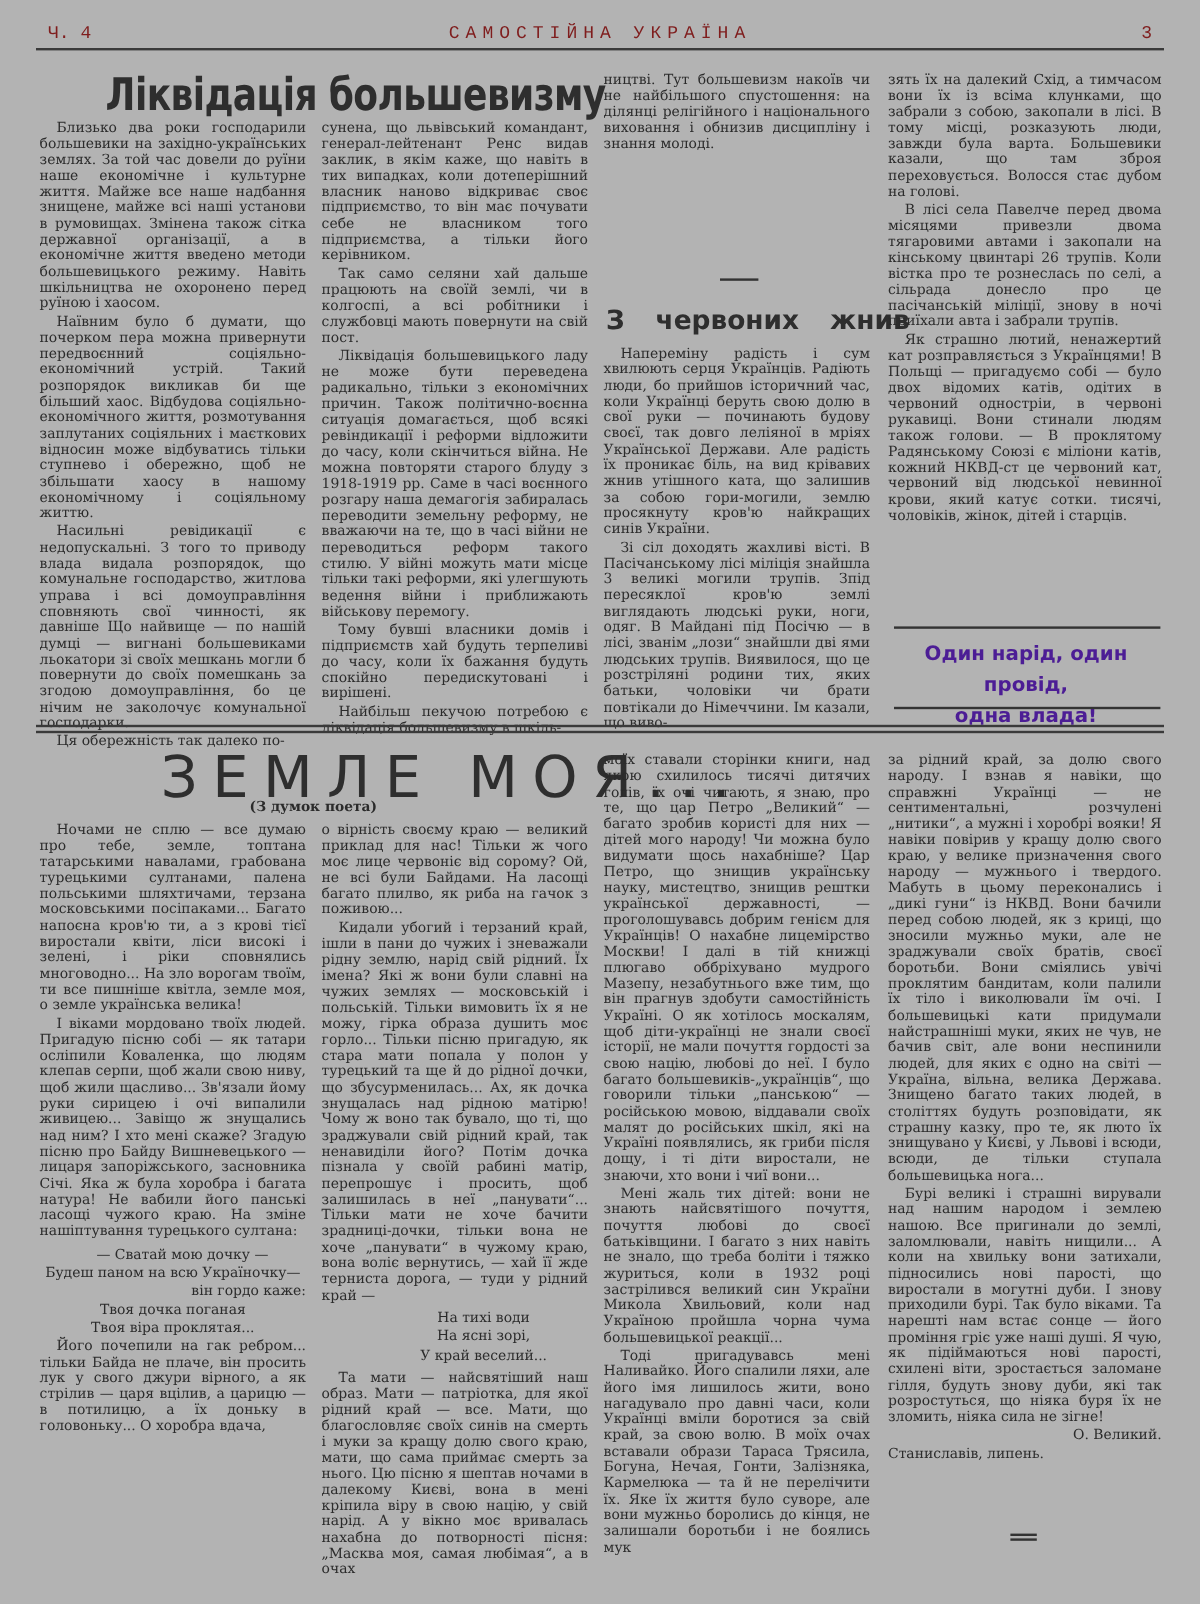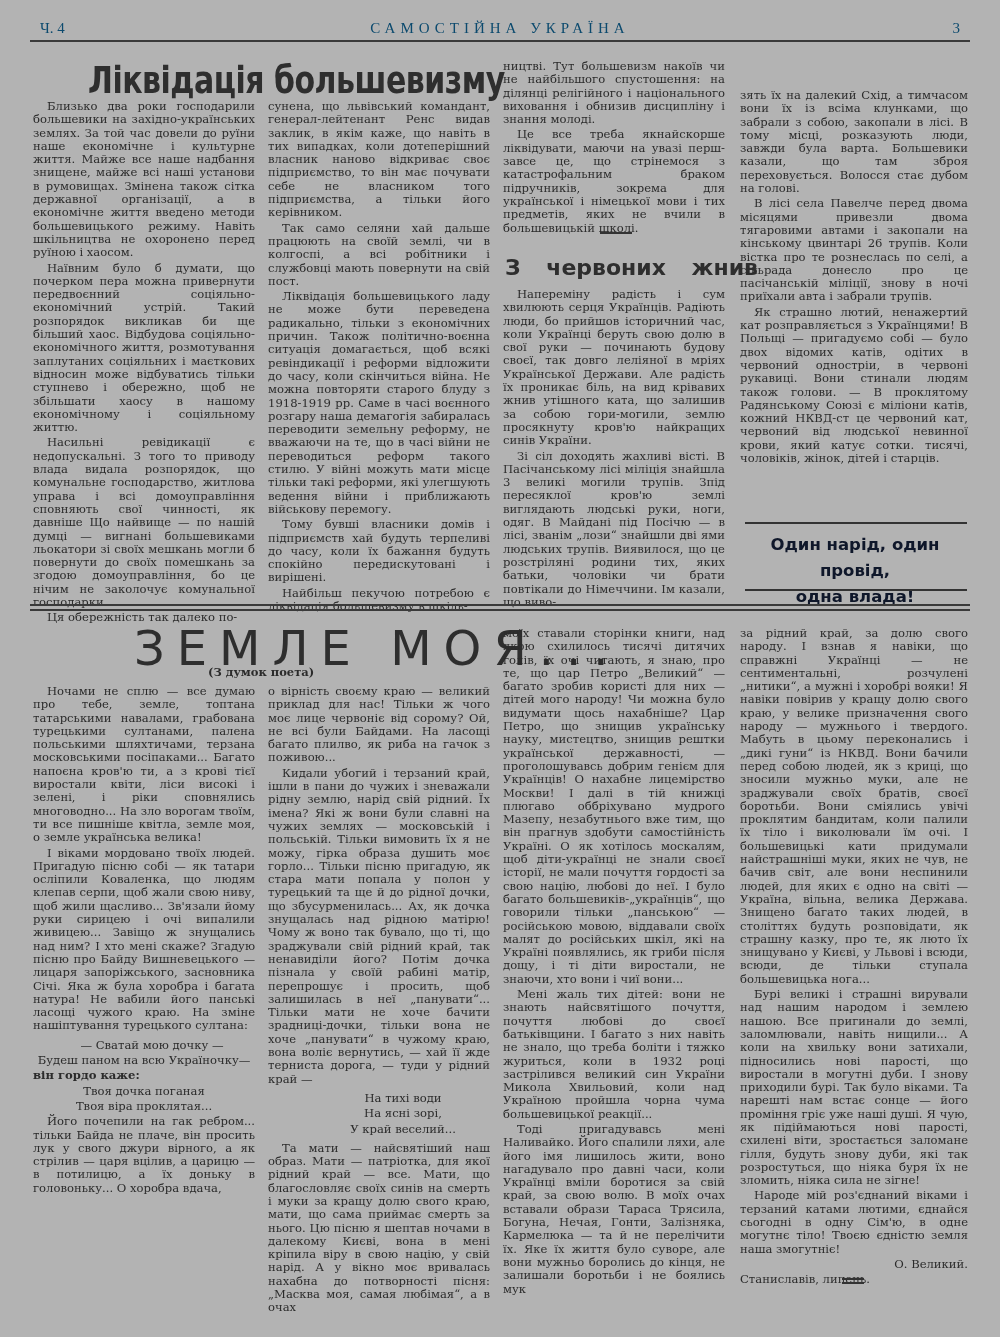--- a/index.html
+++ b/index.html
@@ -6,22 +6,22 @@
   body {
     width: 1000px; height: 1337px; overflow: hidden;
     background: #b3b3b3;
     font-family: "DejaVu Serif", "Liberation Serif", serif;
     color: #2b2b2b;
     position: relative;
   }
   .page { position: absolute; left: 0; top: 0; width: 1000px; height: 1337px; }
   .masthead {
     position: absolute; left: 30px; top: 18px; width: 940px; height: 22px;
-    font-family: Liberation Serif, serif;
-    font-size: 15px; color: #0c4a6e;
+    font-family: Liberation Mono, monospace;
+    font-size: 15px; color: #7f1d1d;
   }
   .masthead .issue { position: absolute; left: 10px; top: 2px; }
   .masthead .title { position: absolute; left: 0; right: 0; text-align: center; top: 2px; letter-spacing: 5px; }
   .masthead .pnum { position: absolute; right: 10px; top: 2px; }
   .rule { position: absolute; background: #3a3a3a; height: 2px; }
   .col {
     position: absolute; font-size: 11.6px; line-height: 13.3px;
     text-align: justify; hyphens: manual;
   }
   .col p { margin: 0; text-indent: 14px; }
@@ -35,33 +35,33 @@
   }
   .headline-mid {
     position: absolute; left: 505px; top: 255px;
     font-family: "DejaVu Sans", "Liberation Sans", sans-serif;
     font-weight: bold; font-size: 22px; word-spacing: 18px; color: #2e2e2e;
   }
   .short-rule { position: absolute; background: #333; height: 1.5px; }
   .slogan {
     position: absolute; left: 740px; top: 532px; width: 230px;
     text-align: center; font-weight: bold; font-size: 16.5px; line-height: 26px;
-    font-family: "DejaVu Sans", "Liberation Sans", sans-serif; color: #0f172a;
+    font-family: "DejaVu Sans", "Liberation Sans", sans-serif; color: #4c1d95;
   }
   .poem-title {
     position: absolute; left: 95px; top: 620px;
     font-family: "DejaVu Sans", "Liberation Sans", sans-serif;
     font-size: 48px; letter-spacing: 12px; color: #2e2e2e; margin-left: 39px;
   }
   .poem-sub {
     position: absolute; left: 208px; top: 665px;
     font-weight: bold; font-size: 11.5px;
   }
   .verse { text-indent: 0 !important; text-align: center; }
-  .verse-center { text-align: left; text-indent: 0 !important; font-weight: bold; }
+  .verse-center { text-align: right; text-indent: 0 !important; }
   .signature { text-align: right; text-indent: 0 !important; }
 </style>
 </head>
 <body>
 
 <div class="page">
 
   <div class="masthead">
     <span class="issue">Ч. 4</span>
     <span class="title">САМОСТІЙНА УКРАЇНА</span>
@@ -81,33 +81,32 @@
   <div class="col" style="left:268px; top:100px; width:222px;">
     <p class="cont">сунена, що львівський командант, генерал-лейтенант Ренс видав заклик, в якім каже, що навіть в тих випадках, коли дотеперішний власник наново відкриває своє підприємство, то він має почувати себе не власником того підприємства, а тільки його керівником.</p>
     <p>Так само селяни хай дальше працюють на своїй землі, чи в колгоспі, а всі робітники і службовці мають повернути на свій пост.</p>
     <p>Ліквідація большевицького ладу не може бути переведена радикально, тільки з економічних причин. Також політично-воєнна ситуація домагається, щоб всякі ревіндикації і реформи відложити до часу, коли скінчиться війна. Не можна повторяти старого блуду з 1918-1919 рр. Саме в часі воєнного розгару наша демагогія забиралась переводити земельну реформу, не вважаючи на те, що в часі війни не переводиться реформ такого стилю. У війні можуть мати місце тільки такі реформи, які улегшують ведення війни і приближають військову перемогу.</p>
     <p>Тому бувші власники домів і підприємств хай будуть терпеливі до часу, коли їх бажання будуть спокійно передискутовані і вирішені.</p>
     <p>Найбільш пекучою потребою є ліквідація большевизму в шкіль-</p>
   </div>
 
   <div class="col" style="left:503px; top:60px; width:222px;">
     <p class="cont">ництві. Тут большевизм накоїв чи не найбільшого спустошення: на ділянці релігійного і національного виховання і обнизив дисципліну і знання молоді.</p>
-    <p>Це все треба якнайскорше ліквідувати, маючи на увазі перш-завсе це, що стрінемося з катастрофальним браком підручників, зокрема для української і німецької мови і тих предметів, яких не вчили в большевицькій школі.</p>
   </div>
 
   <div class="short-rule" style="left:600px; top:232px; width:32px;"></div>
 
   <div class="headline-mid">З червоних жнив</div>
 
   <div class="col" style="left:503px; top:288px; width:222px;">
     <p>Напереміну радість і сум хвилюють серця Українців. Радіють люди, бо прийшов історичний час, коли Українці беруть свою долю в свої руки — починають будову своєї, так довго леліяної в мріях Української Держави. Але радість їх проникає біль, на вид крівавих жнив утішного ката, що залишив за собою гори-могили, землю просякнуту кров'ю найкращих синів України.</p>
     <p>Зі сіл доходять жахливі вісті. В Пасічанському лісі міліція знайшла 3 великі могили трупів. Зпід пересяклої кров'ю землі виглядають людські руки, ноги, одяг. В Майдані під Посічю — в лісі, званім „лози“ знайшли дві ями людських трупів. Виявилося, що це розстріляні родини тих, яких батьки, чоловіки чи брати повтікали до Німеччини. Ім казали, що виво-</p>
   </div>
 
-  <div class="col" style="left:740px; top:60px; width:228px;margin-top:29px;">
+  <div class="col" style="left:740px; top:60px; width:228px;">
     <p class="cont">зять їх на далекий Схід, а тимчасом вони їх із всіма клунками, що забрали з собою, закопали в лісі. В тому місці, розказують люди, завжди була варта. Большевики казали, що там зброя переховується. Волосся стає дубом на голові.</p>
     <p>В лісі села Павелче перед двома місяцями привезли двома тягаровими автами і закопали на кінському цвинтарі 26 трупів. Коли вістка про те рознеслась по селі, а сільрада донесло про це пасічанській міліції, знову в ночі приїхали авта і забрали трупів.</p>
     <p>Як страшно лютий, ненажертий кат розправляється з Українцями! В Польщі — пригадуємо собі — було двох відомих катів, одітих в червоний одностріи, в червоні рукавиці. Вони стинали людям також голови. — В проклятому Радянському Союзі є міліони катів, кожний НКВД-ст це червоний кат, червоний від людської невинної крови, який катує сотки. тисячі, чоловіків, жінок, дітей і старців.</p>
   </div>
 
   <div class="short-rule" style="left:745px; top:522px; width:222px;"></div>
   <div class="slogan">
     <div>Один нарід, один провід,</div>
     <div>одна влада!</div>
   </div>
@@ -144,20 +143,19 @@
 
   <div class="col" style="left:503px; top:627px; width:222px;">
     <p class="cont">моїх ставали сторінки книги, над якою схилилось тисячі дитячих голів, їх очі читають, я знаю, про те, що цар Петро „Великий“ — багато зробив користі для них — дітей мого народу! Чи можна було видумати щось нахабніше? Цар Петро, що знищив українську науку, мистецтво, знищив рештки української державності, — проголошувавсь добрим генієм для Українців! О нахабне лицемірство Москви! І далі в тій книжці плюгаво оббріхувано мудрого Мазепу, незабутнього вже тим, що він прагнув здобути самостійність Україні. О як хотілось москалям, щоб діти-українці не знали своєї історії, не мали почуття гордості за свою націю, любові до неї. І було багато большевиків-„українців“, що говорили тільки „панською“ — російською мовою, віддавали своїх малят до російських шкіл, які на Україні появлялись, як гриби після дощу, і ті діти виростали, не знаючи, хто вони і чиї вони...</p>
     <p>Мені жаль тих дітей: вони не знають найсвятішого почуття, почуття любові до своєї батьківщини. І багато з них навіть не знало, що треба боліти і тяжко журиться, коли в 1932 році застрілився великий син України Микола Хвильовий, коли над Україною пройшла чорна чума большевицької реакції...</p>
     <p>Тоді пригадувавсь мені Наливайко. Його спалили ляхи, але його імя лишилось жити, воно нагадувало про давні часи, коли Українці вміли боротися за свій край, за свою волю. В моїх очах вставали образи Тараса Трясила, Богуна, Нечая, Гонти, Залізняка, Кармелюка — та й не перелічити їх. Яке їх життя було суворе, але вони мужньо боролись до кінця, не залишали боротьби і не боялись мук</p>
   </div>
 
   <div class="col" style="left:740px; top:627px; width:228px;">
     <p class="cont">за рідний край, за долю свого народу. І взнав я навіки, що справжні Українці — не сентиментальні, розчулені „нитики“, а мужні і хоробрі вояки! Я навіки повірив у кращу долю свого краю, у велике призначення свого народу — мужнього і твердого. Мабуть в цьому переконались і „дикі гуни“ із НКВД. Вони бачили перед собою людей, як з криці, що зносили мужньо муки, але не зраджували своїх братів, своєї боротьби. Вони сміялись увічі проклятим бандитам, коли палили їх тіло і виколювали їм очі. І большевицькі кати придумали найстрашніші муки, яких не чув, не бачив світ, але вони неспинили людей, для яких є одно на світі — Україна, вільна, велика Держава. Знищено багато таких людей, в століттях будуть розповідати, як страшну казку, про те, як люто їх знищувано у Києві, у Львові і всюди, всюди, де тільки ступала большевицька нога...</p>
     <p>Бурі великі і страшні вирували над нашим народом і землею нашою. Все пригинали до землі, заломлювали, навіть нищили... А коли на хвильку вони затихали, підносились нові парості, що виростали в могутні дуби. І знову приходили бурі. Так було віками. Та нарешті нам встає сонце — його проміння гріє уже наші душі. Я чую, як підіймаються нові парості, схилені віти, зростається заломане гілля, будуть знову дуби, які так розростуться, що ніяка буря їх не зломить, ніяка сила не зігне!</p>
-    <p>Народе мій роз'єднаний віками і терзаний катами лютими, єднайся сьогодні в одну Сім'ю, в одне могутнє тіло! Твоєю єдністю земля наша змогутніє!</p>
     <p class="signature">О. Великий.</p>
     <p class="cont">Станиславів, липень.</p>
   </div>
   <div class="short-rule" style="left:842px; top:1278px; width:22px;"></div>
   <div class="short-rule" style="left:842px; top:1282px; width:22px;"></div>
 
 </div>
 
 </body></html>

